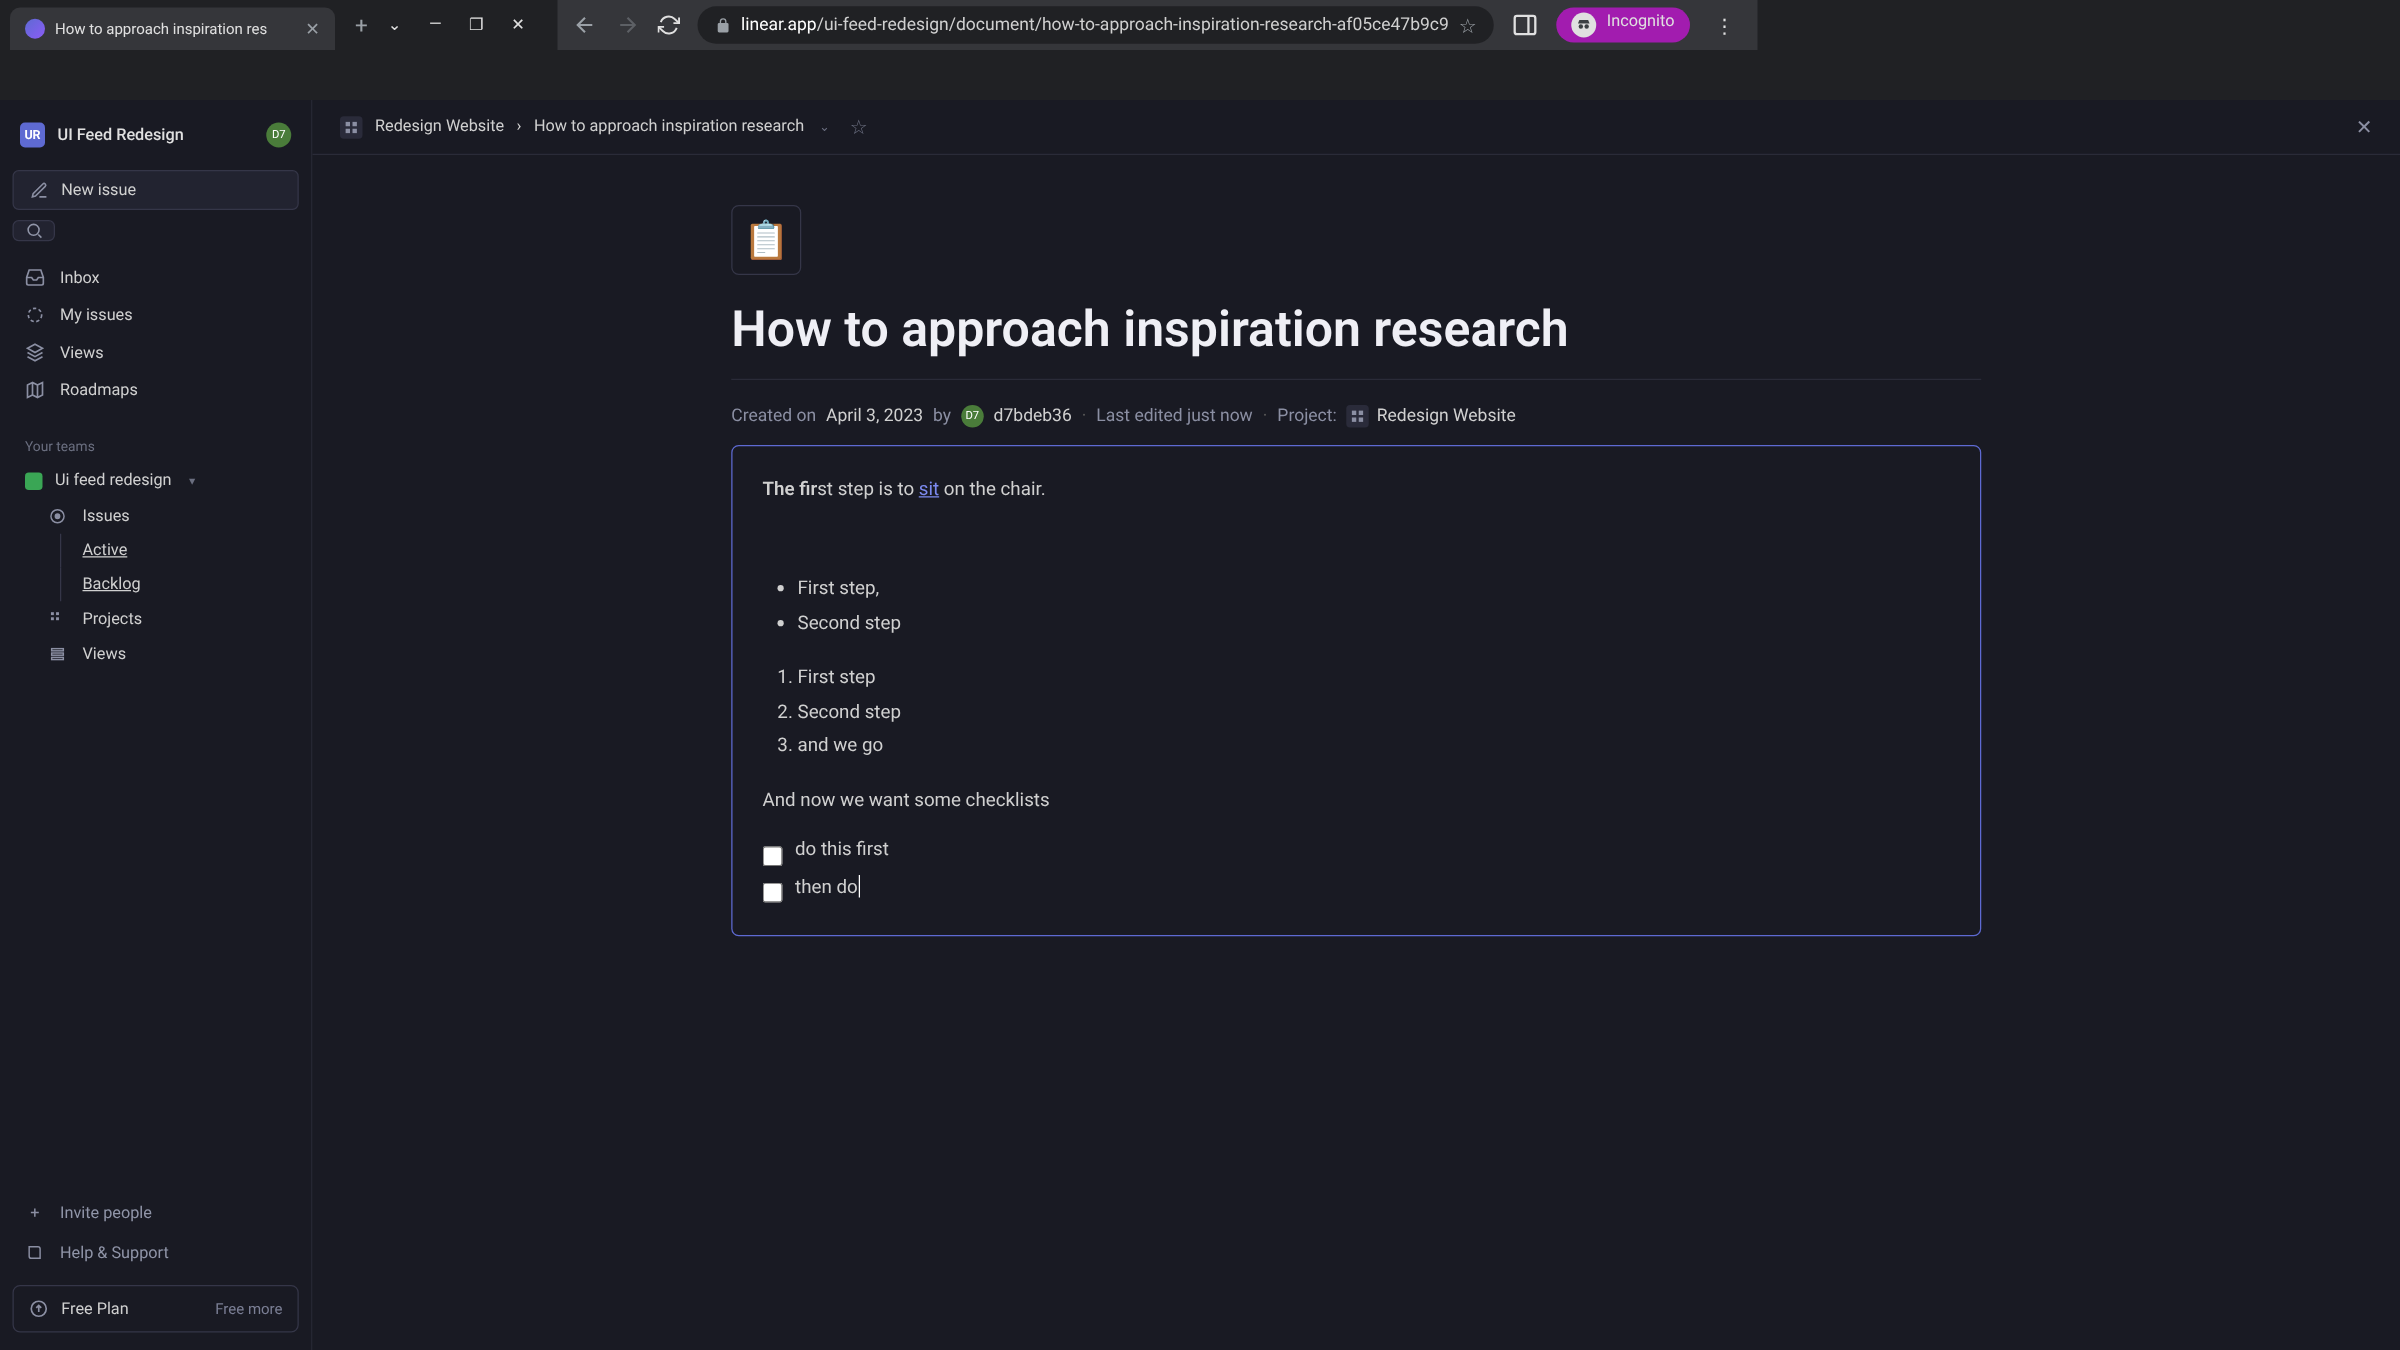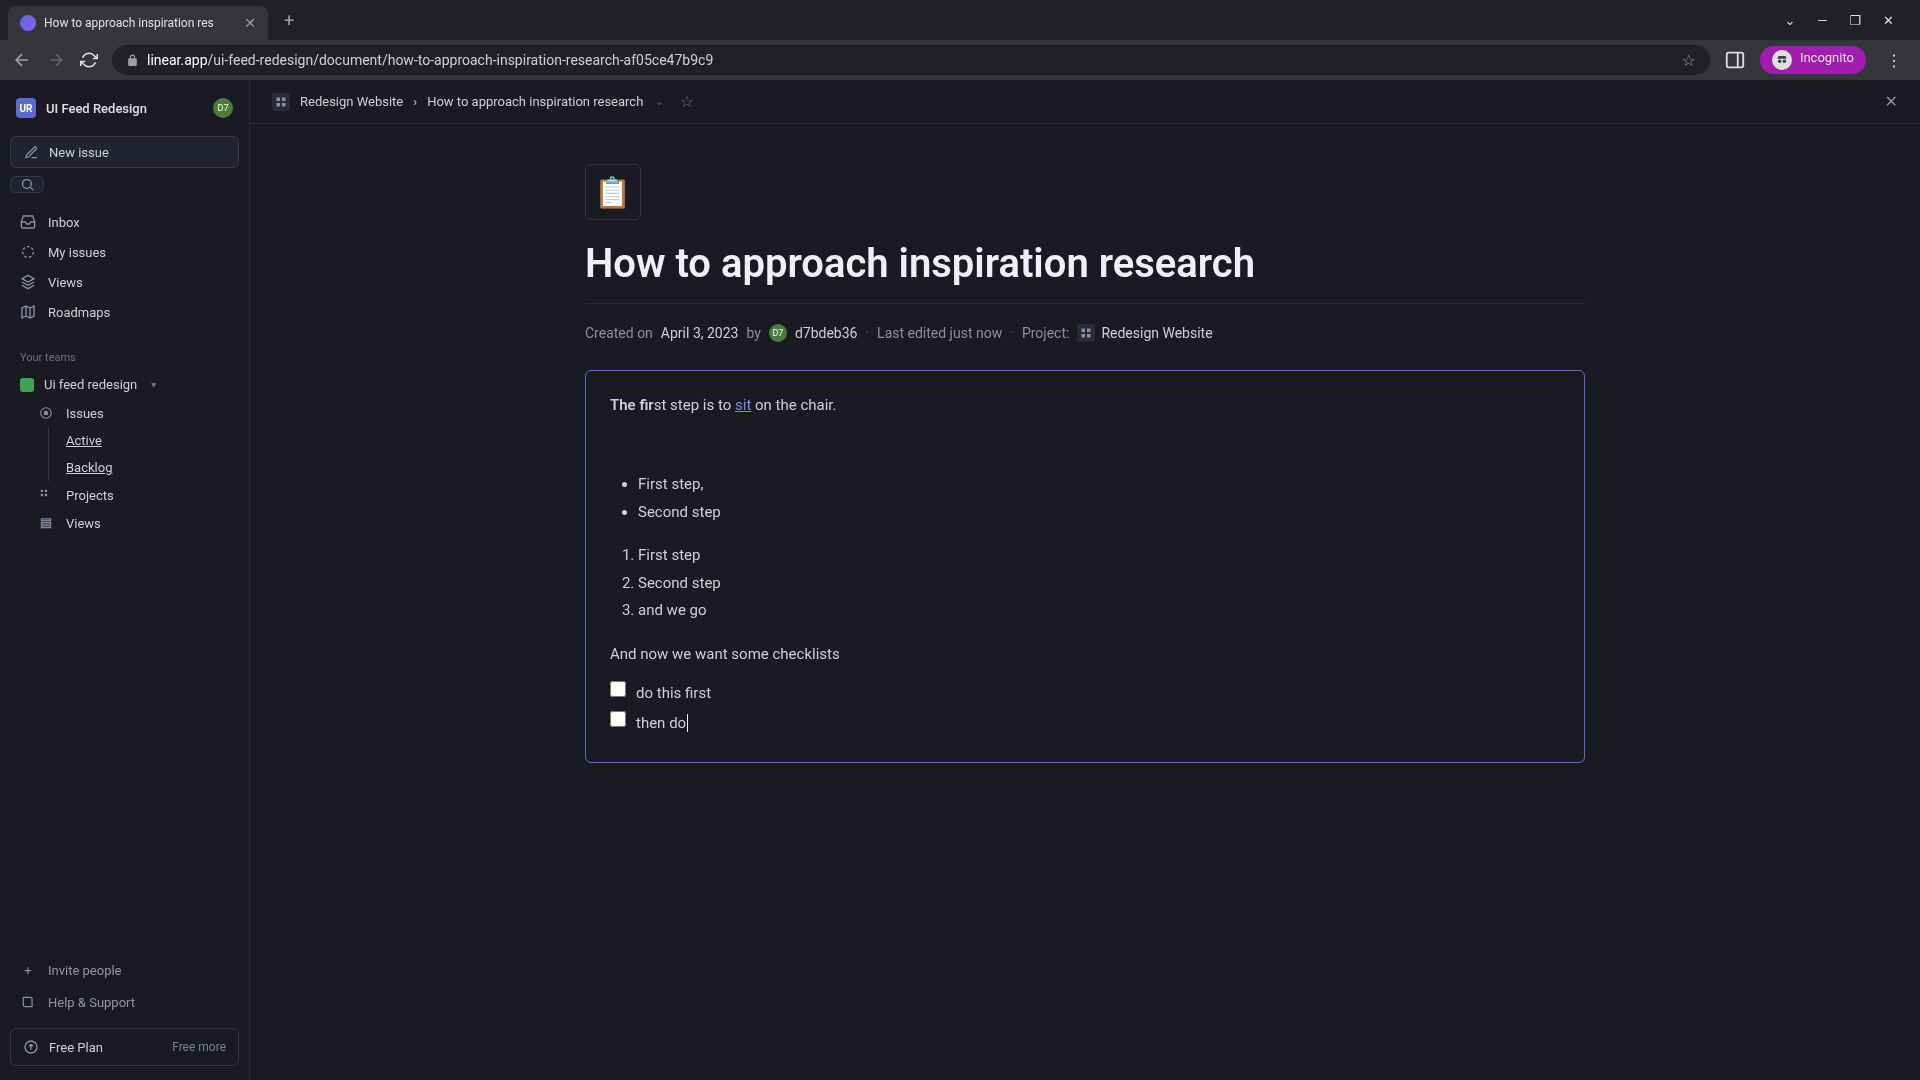--- a/index.html
+++ b/index.html
@@ -1,19 +1,19 @@
 <!DOCTYPE html>
 <html><head>
 <meta charset="utf-8">
 <style>
 * { margin: 0; padding: 0; box-sizing: border-box; font-family: -apple-system, BlinkMacSystemFont, "Segoe UI", Roboto, sans-serif; }
 body { background: #202020; color: #e0e0e0; width: 1920px; height: 1080px; overflow: hidden; }
 
 
-.browser-chrome { background: #202124; height: 80px; display: flex; flex-direction: column; }
+.browser-chrome { background: #202124; height: 80px; display: flex; flex-direction: row; }
 .tab-bar { height: 40px; display: flex; align-items: center; padding: 0 8px; gap: 6px; }
 .tab { background: #35363a; height: 34px; border-radius: 8px 8px 0 0; display: flex; align-items: center; padding: 0 12px; gap: 8px; min-width: 260px; margin-top: 6px; }
 .tab-favicon { width: 16px; height: 16px; border-radius: 50%; background: linear-gradient(135deg, #5e6ad2, #8b5cf6); }
 .tab-title { font-size: 12px; color: #e0e0e0; flex: 1; white-space: nowrap; overflow: hidden; text-overflow: ellipsis; }
 .tab-close { color: #9aa0a6; font-size: 14px; cursor: pointer; }
 .new-tab { color: #9aa0a6; font-size: 18px; padding: 0 10px; cursor: pointer; }
 .window-controls { margin-left: auto; display: flex; gap: 22px; padding-right: 18px; color: #e0e0e0; }
 .win-ctrl { cursor: pointer; font-size: 13px; }
 
 .addr-bar { height: 40px; display: flex; align-items: center; padding: 0 12px; gap: 14px; background: #35363a; }
@@ -72,33 +72,33 @@
 .proj-icon { width: 18px; height: 18px; background: #2a2b3a; border-radius: 3px; display: flex; align-items: center; justify-content: center; font-size: 10px; }
 .crumb-text { font-size: 13px; color: #d0d0d0; }
 .crumb-chev { color: #6b6f80; font-size: 10px; margin-left: 2px; }
 .fav-star { color: #6b6f80; margin-left: 6px; cursor: pointer; }
 .close-doc { margin-left: auto; color: #8b8fa3; cursor: pointer; font-size: 16px; }
 
 .doc-scroll { flex: 1; overflow-y: auto; padding: 40px 60px; }
 .doc-container { max-width: 1000px; margin: 0 auto; }
 .doc-icon-box { width: 56px; height: 56px; border: 1px solid #353648; border-radius: 6px; display: flex; align-items: center; justify-content: center; font-size: 30px; margin-bottom: 20px; }
 .doc-title { font-size: 40px; font-weight: 600; color: #efeff5; margin-bottom: 20px; border-bottom: 1px solid #2a2b38; padding-bottom: 16px; }
-.doc-meta { font-size: 14px; color: #8b8fa3; display: flex; align-items: center; gap: 8px; flex-wrap: wrap; margin-bottom: 28px; }
+.doc-meta { font-size: 14px; color: #8b8fa3; display: flex; align-items: center; gap: 8px; flex-wrap: wrap; margin-bottom: 14px; }
 .meta-strong { color: #d0d0d0; }
 .author-badge { width: 18px; height: 18px; background: #4a7c3a; border-radius: 50%; font-size: 9px; display: flex; align-items: center; justify-content: center; color: #fff; }
 .meta-sep { color: #555; }
 .proj-chip { display: flex; align-items: center; gap: 6px; color: #d0d0d0; }
 
 .editor { border: 1px solid #5e6ad2; border-radius: 6px; padding: 22px 24px; font-size: 15px; line-height: 1.7; color: #d0d0d0; }
 .ed-p { margin-bottom: 14px; }
 .ed-p b { font-weight: 600; }
 .ed-link { color: #7c8aef; text-decoration: underline; }
 .ed-ul, .ed-ol { margin: 10px 0 18px 28px; }
 .ed-ul li, .ed-ol li { margin-bottom: 2px; }
-.ed-check { display: flex; align-items: flex-start; gap: 10px; margin-bottom: 4px; }
+.ed-check { display: flex; align-items: flex-end; gap: 10px; margin-bottom: 4px; }
 .ed-check input { width: 16px; height: 16px; accent-color: #5e6ad2; background: transparent; }
 .caret::after { content: ''; display: inline-block; width: 1px; height: 18px; background: #fff; vertical-align: text-bottom; margin-left: 1px; animation: blink 1s step-end infinite; }
 @keyframes blink { 50% { opacity: 0; } }
 
 svg { display: block; }
 </style>
 </head>
 <body>
 
 <div class="browser-chrome">

